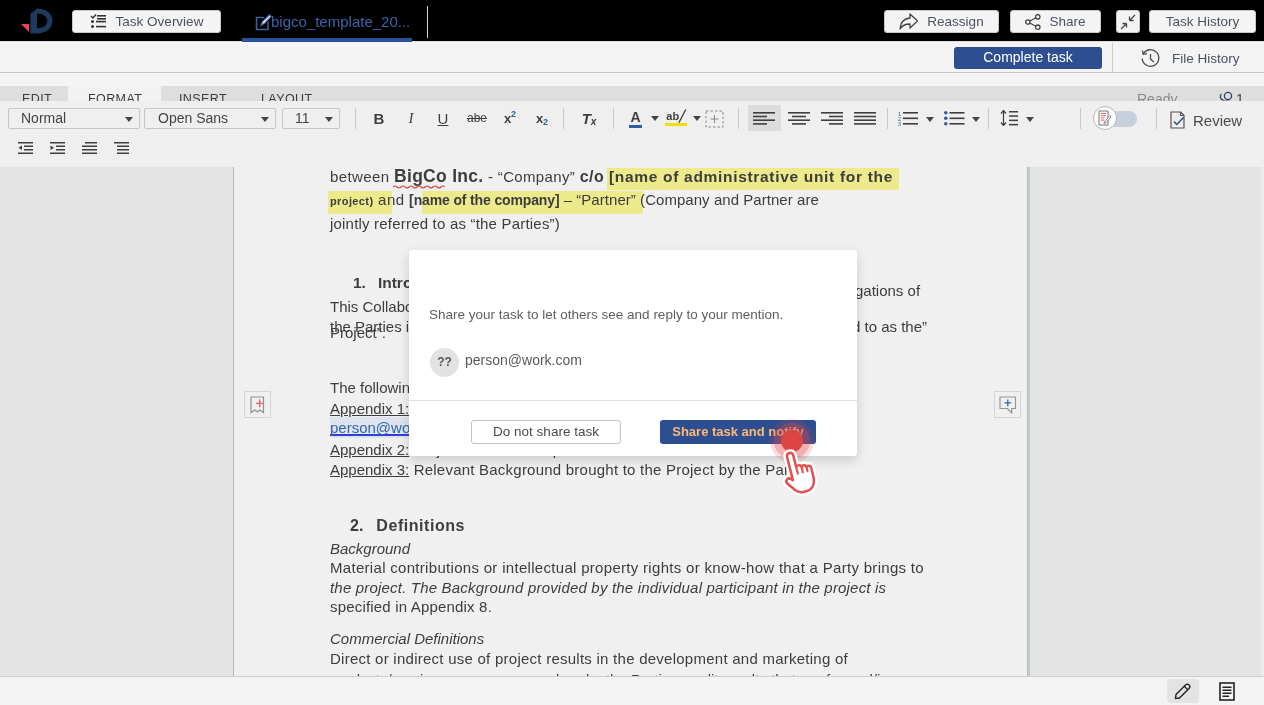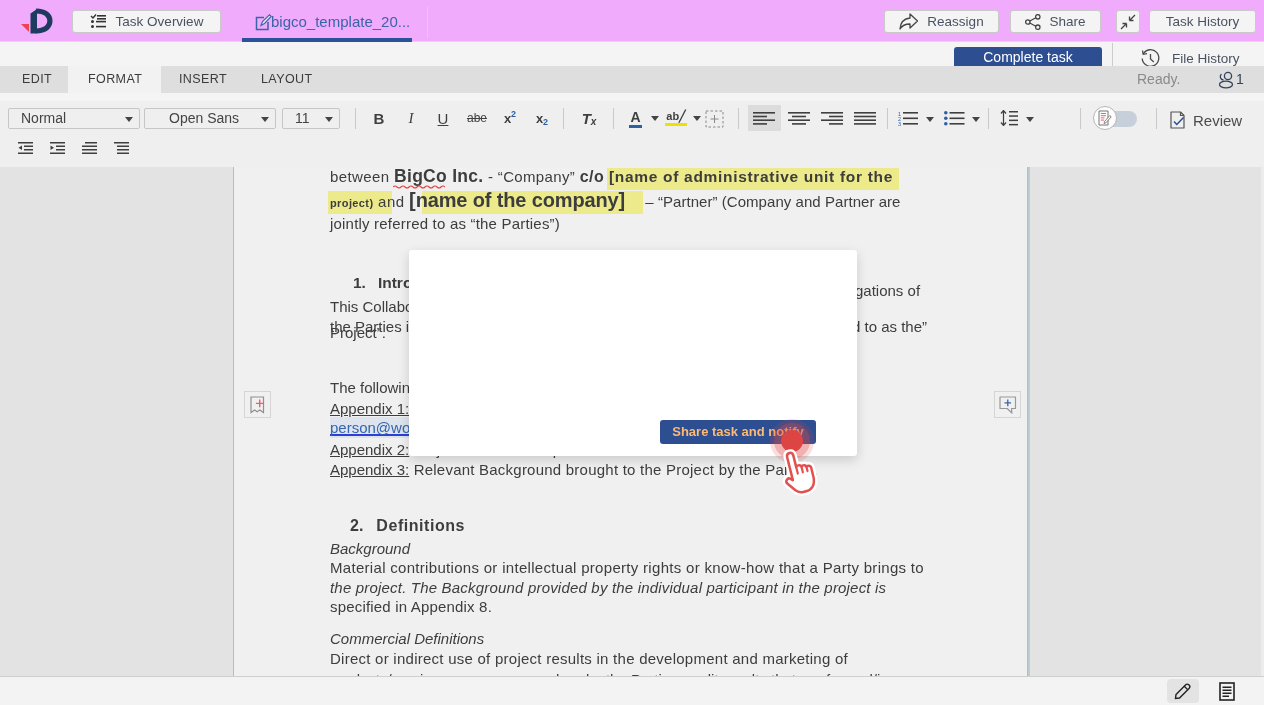--- a/index.html
+++ b/index.html
@@ -1,31 +1,31 @@
 <!DOCTYPE html>
 <html><head>
 <meta charset="utf-8">
 <style>
 * { margin:0; padding:0; box-sizing:border-box; }
 html,body { width:1264px; height:705px; overflow:hidden; }
 body { font-family:"Liberation Sans", sans-serif; position:relative; background:#f4f4f4; }
 .abs { position:absolute; }
 
-#row1 { position:absolute; left:0; top:0; width:1264px; height:42px; background:#f0abfc; border-bottom:1px solid #dcdcdc;text-align:center; }
+#row1 { position:absolute; left:0; top:0; width:1264px; height:42px; background:#000000; border-bottom:1px solid #dcdcdc;text-align:center; }
 .hbtn { position:absolute; top:10px; height:23px; border:1px solid #c9c9c9; border-radius:3px; background:#f4f4f4; color:#4a5261; font-size:13.5px; display:flex; align-items:center; justify-content:center; }
 #tabname { position:absolute; left:271px; top:13px; font-size:15px; color:#3a64a8; }
 #tabbar { position:absolute; left:242px; top:38px; width:170px; height:4px; background:#2b5198; }
 #tabsep { position:absolute; left:427px; top:6px; width:1px; height:32px; background:#d4d4d4; }
 
 #row2 { position:absolute; left:0; top:43px; width:1264px; height:30px; background:#f4f4f4; border-bottom:1px solid #c8c8c8; }
 #completetask { position:absolute; left:954px; top:4px; width:148px; height:22px; background:#2d4e91; border-radius:3px; color:#fff; font-size:14px; text-align:center; line-height:21px; }
 #r2sep { position:absolute; left:1112px; top:0px; width:1px; height:29px; background:#cccccc; }
 #filehistory { position:absolute; left:1140px; top:3px; height:24px; display:flex; align-items:center; color:#4a5261; font-size:13.5px; }
 
-#menurow { position:absolute; left:0; top:66px; width:1264px; height:27px; background:#dedede; }
+#menurow { position:absolute; left:0; top:86px; width:1264px; height:27px; background:#dedede; }
 .mitem { position:absolute; top:0; height:27px; line-height:27px; font-size:12.5px; letter-spacing:0.4px; color:#3b3b3b; }
 #m-format-bg { position:absolute; left:68px; top:0; width:93px; height:27px; background:#f2f2f2; }
 #ready { position:absolute; left:1137px; top:0; height:27px; line-height:26px; font-size:14px; color:#8a8a8a; }
 #usercount { position:absolute; left:1236px; top:0; height:27px; line-height:26px; font-size:14px; color:#31435e; }
 
 #toolbar { position:absolute; left:0; top:101px; width:1264px; height:66px; background:#efefef; }
 .dd { position:absolute; top:7px; height:21px; border:1px solid #c6c6c6; border-radius:2px; color:#444; font-size:14px; line-height:19px; }
 .dd .caret { position:absolute; right:6px; top:8px; width:0; height:0; border-left:4px solid transparent; border-right:4px solid transparent; border-top:5px solid #444; }
 .tsep { position:absolute; top:7px; width:1px; height:21px; background:#c9c9c9; }
 .tbtn { position:absolute; top:5px; height:24px; display:flex; align-items:center; justify-content:center; color:#3f3f3f; }
@@ -129,21 +129,21 @@
   <svg class="abs" style="left:1216px; top:5px;" width="19" height="18" viewBox="0 0 19 18">
     <circle cx="12" cy="5" r="3.6" stroke="#31435e" stroke-width="1.3" fill="none"></circle>
     <ellipse cx="10" cy="13.5" rx="6.5" ry="3.4" stroke="#31435e" stroke-width="1.3" fill="none"></ellipse>
     <path d="M5.5 3 A3.4 3.4 0 0 0 7.5 9" stroke="#31435e" stroke-width="1.3" fill="none"></path>
   </svg>
   <div id="usercount">1</div>
 </div>
 
 <div id="toolbar">
   <div class="dd" style="left:8px; width:132px; padding-left:12px;">Normal<span class="caret"></span></div>
-  <div class="dd" style="left:144px; width:132px; padding-left:24px;">Open Sans<span class="caret"></span></div>
+  <div class="dd" style="left:144px; width:132px; padding-left:13px;">Open Sans<span class="caret"></span></div>
   <div class="dd" style="left:282px; width:58px; padding-left:12px;">11<span class="caret"></span></div>
   <div class="tsep" style="left:355px;"></div>
   <div class="tbtn" style="left:370px; width:18px; font-weight:bold; font-size:15px;">B</div>
   <div class="tbtn" style="left:402px; width:18px; font-style:italic; font-size:15px; font-family:'Liberation Serif',serif;">I</div>
   <div class="tbtn" style="left:434px; width:18px; font-size:15px; text-decoration:underline;">U</div>
   <div class="tbtn" style="left:466px; width:22px; font-size:12px; text-decoration:line-through;">abe</div>
   <div class="tbtn" style="left:500px; width:20px; font-weight:bold; font-size:13px;">x<span style="color:#2e5fa3; font-size:9px; position:relative; top:-4px;">2</span></div>
   <div class="tbtn" style="left:532px; width:20px; font-weight:bold; font-size:13px;">x<span style="color:#2e5fa3; font-size:9px; position:relative; top:4px;">2</span></div>
   <div class="tsep" style="left:563px;"></div>
   <div class="tbtn" style="left:578px; width:22px; font-weight:bold; font-style:italic; font-size:15px;">T<span style="font-size:10px; position:relative; top:3px;">x</span></div>
@@ -317,21 +317,21 @@
 
 <div id="doctext">
   <div class="abs" style="left:607px; top:168px; width:292px; height:22px; background:#edea8c;"></div>
   <div class="abs" style="left:328px; top:191px; width:64px; height:22.5px; background:#edea8c;"></div>
   <div class="abs" style="left:422px; top:191px; width:221px; height:22.5px; background:#edea8c;"></div>
   <div class="abs" style="left:330px; top:417px; width:79px; height:21px; background:#dde4ee;"></div>
   <div class="line" style="top:166px;"><span id="s0a" style="letter-spacing:0.4px;">between </span><span id="s0b" class="bb" style="font-size:17.5px; letter-spacing:0.277px;">BigCo Inc.</span><span id="s0c" style="letter-spacing:0.355px;"> - “Company” </span><span id="s0d" class="bb" style="font-size:16px; letter-spacing:0.43px;">c/o </span><span id="s0e" class="bb" style="font-size:15.5px; letter-spacing:0.688px;">[name of administrative unit for the</span></div>
   <svg class="abs" style="left:393px; top:183.5px;" width="52" height="5" viewBox="0 0 52 5">
     <path d="M0 3 Q2 1 4 3 T8 3 T12 3 T16 3 T20 3 T24 3 T28 3 T32 3 T36 3 T40 3 T44 3 T48 3 T52 3" stroke="#e04040" stroke-width="1.1" fill="none"></path>
   </svg>
-  <div class="line" style="top:190px;"><span id="s1a" class="bb" style="font-size:11px; letter-spacing:0.394px;">project)</span><span id="s1b" style="letter-spacing:0.447px;"> and </span><span id="s1c" class="bb" style="font-size:20px; letter-spacing:-0.139px;">[name of the company]</span><span id="s1d" style="letter-spacing:0.048px;margin-left:16px;"> – “Partner” (Company and Partner are</span></div>
+  <div class="line" style="top:190px;"><span id="s1a" class="bb" style="font-size:11px; letter-spacing:0.394px;">project)</span><span id="s1b" style="letter-spacing:0.447px;"> and </span><span id="s1c" class="bb" style="font-size:14px; letter-spacing:-0.139px;">[name of the company]</span><span id="s1d" style="letter-spacing:0.048px;"> – “Partner” (Company and Partner are</span></div>
   <div class="line" style="top:213.5px;"><span id="s2" style="letter-spacing:0.2px; ">jointly referred to as “the Parties”)</span></div>
   <div class="line" style="left:353px; top:273.3px; font-weight:bold; font-size:15.5px;">1.<span style="display:inline-block; width:12px;"></span>Introduction</div>
   <div class="line" style="top:296.6px;">This Collaboration Agreement governs the mutual</div>
   <div class="line" id="fr1" style="left:855px; top:281px;">gations of</div>
   <div class="line" style="top:316.6px;">the Parties in the joint development</div>
   <div class="line" id="fr2" style="left:852px; top:316.6px;">d to as the”</div>
   <div class="line" style="top:323px;">Project”.</div>
   <div class="line" style="top:378px;">The following Appendices form an integral</div>
   <div class="line" style="top:399px;"><span class="und">Appendix 1:</span> Description of the Project</div>
   <div class="line" style="top:418px;"><span style="color:#3465ae; text-decoration:underline; text-decoration-color:#2f3fd6; text-decoration-thickness:1.5px; text-decoration-skip-ink:none;">person@work.com and other recipients</span></div>
@@ -341,20 +341,26 @@
   <div class="line" style="top:539px; font-style:italic;">Background</div>
   <div class="line" style="top:558px;"><span id="s16" style="letter-spacing:0.304px; ">Material contributions or intellectual property rights or know-how that a Party brings to</span></div>
   <div class="line" style="top:577.6px;font-style:italic;"><span id="s17" style="letter-spacing:0.19px; ">the project. The Background provided by the individual participant in the project is</span></div>
   <div class="line" style="top:597px;"><span id="s18" style="letter-spacing:0.182px; ">specified in Appendix 8.</span></div>
   <div class="line" style="top:629px; font-style:italic;">Commercial Definitions</div>
   <div class="line" style="top:648.6px;"><span id="s20" style="letter-spacing:0.252px; ">Direct or indirect use of project results in the development and marketing of</span></div>
   <div class="line" style="top:670px; height:6px; overflow:hidden;">products/services or processes, whereby the Parties credit results that are formed/in</div>
 </div>
 
 <div id="modal">
+  <div id="modalbody">
+    <div id="mtext">Share your task to let others see and reply to your mention.</div>
+    <div id="avatar">??</div>
+    <div id="memail">person@work.com</div>
+  </div>
+  <div class="mbtn" id="mbtn1">Do not share task</div>
   <div class="mbtn" id="mbtn2">Share task and notify</div>
 </div>
 
 <div id="cursor">
   <div class="abs" style="left:770px; top:419px; width:44px; height:44px; border-radius:50%; background:rgba(224,72,72,0.18);"></div>
   <div class="abs" style="left:774px; top:423px; width:36px; height:36px; border-radius:50%; background:rgba(224,72,72,0.30);"></div>
   <div class="abs" style="left:781px; top:430px; width:22px; height:22px; border-radius:50%; background:#dd4444;"></div>
   <svg class="abs" style="left:778px; top:447px;" width="40" height="50" viewBox="0 0 20 25">
     <g transform="rotate(-14 10 12)">
       <path d="M6.4 12.2 L6.4 4 Q6.4 2.2 8 2.2 Q9.6 2.2 9.6 4 L9.6 9.8 Q9.9 9.3 10.8 9.3 Q12 9.3 12.2 10.3 Q12.6 9.8 13.4 9.9 Q14.5 10 14.6 11 Q15 10.6 15.7 10.7 Q16.8 10.9 16.8 12 L16.8 16.5 Q16.8 19.5 15.2 21.3 Q13.8 22.8 11.5 22.8 L10 22.8 Q7.8 22.8 6.3 20.9 L3.4 16.9 Q2.6 15.8 3.5 14.9 Q4.4 14 5.5 14.9 L6.4 15.8 Z" fill="none" stroke="#ffffff" stroke-width="3.6" stroke-linejoin="round"></path>

